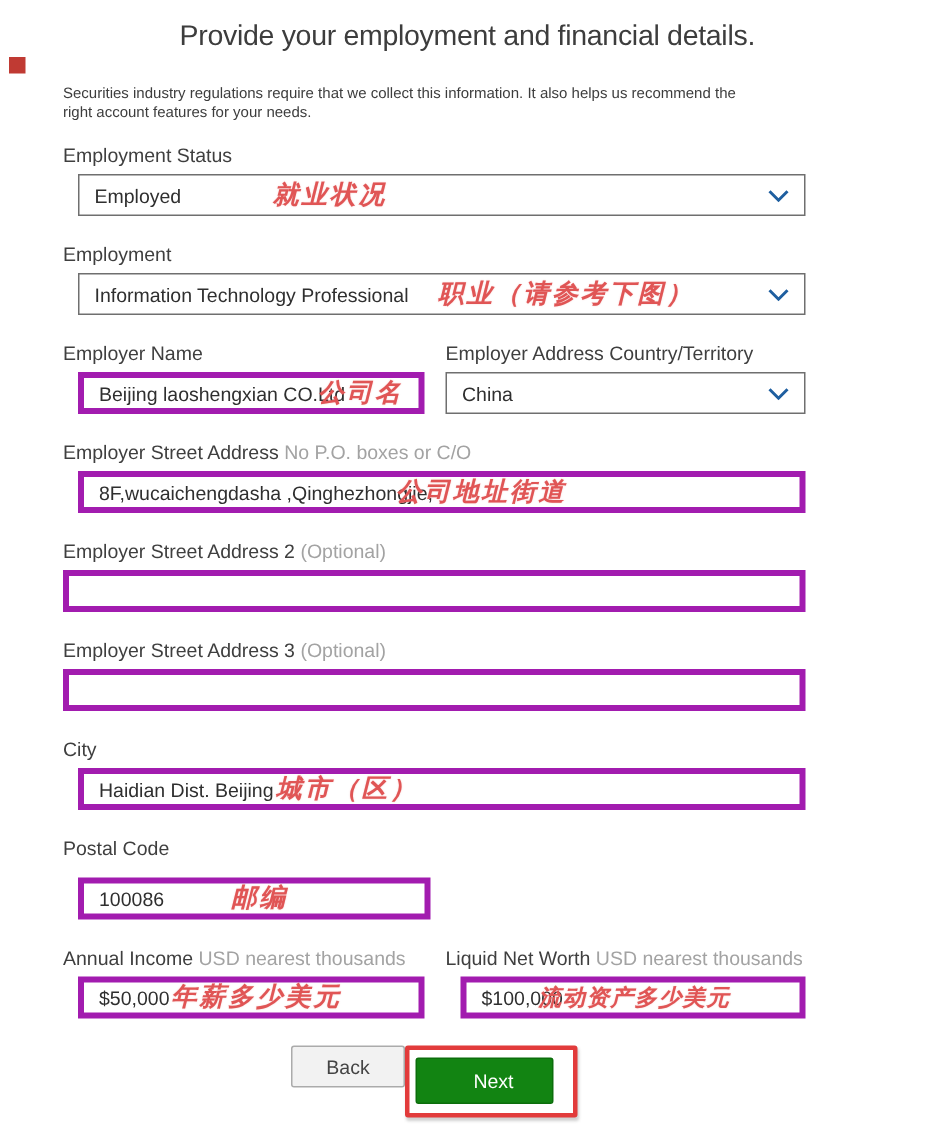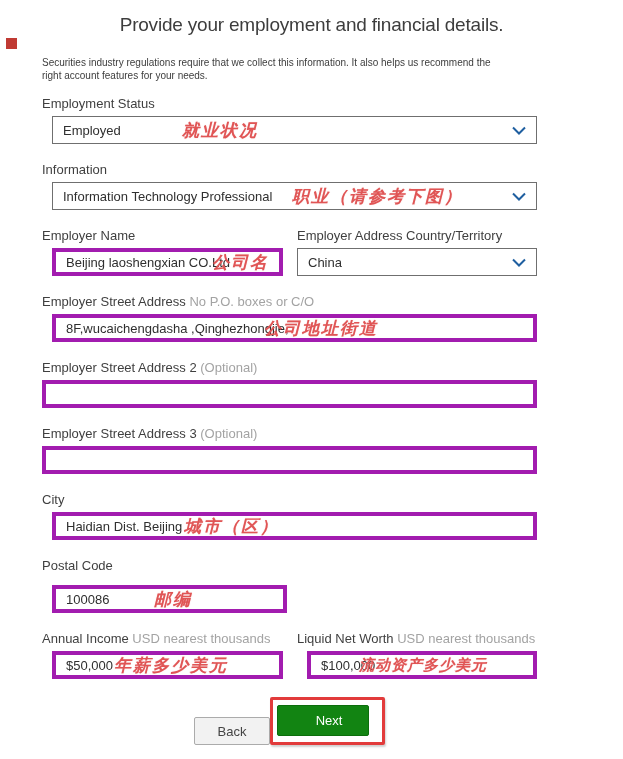--- a/index.html
+++ b/index.html
@@ -39,21 +39,21 @@
   .two-col { display:flex; justify-content:space-between; }
   .col-left  { width:241px; }
   .col-right { width:240px; }
   .annotation {
     position:absolute; top:3px; font-size:17px; line-height:22px;
     color:#e05555; font-weight:bold; font-style:italic;
     font-family:"DejaVu Serif", serif; letter-spacing:2px; white-space:nowrap;
     pointer-events:none; text-shadow:0 0 1px rgba(224,85,85,.35);
   }
   .buttons-row {
-    display:flex; align-items:flex-end; justify-content:center;
+    display:flex; align-items:flex-start; justify-content:center;
     margin-top:7px; 
   }
   .back-btn {
     width:76px; height:28px; background:#f2f2f2; border:1px solid #ababab;
     font-family:"Liberation Sans", sans-serif; font-size:13px; color:#444;
     border-radius:2px; cursor:pointer;
   }
   .next-highlight {
     border:3px solid #e23b3b; padding:5px 13px 6px 4px; background:#fff;
     box-shadow:1px 2px 2px rgba(150,150,150,.45); border-radius:2px;
@@ -84,21 +84,21 @@
           <svg width="14" height="9" viewBox="0 0 14 9">
               <path d="M1 1.5 L7 7.5 L13 1.5" fill="none" stroke="#1f5fa0" stroke-width="2"></path>
             </svg>
         </span>
       </div>
       <span class="annotation" style="left:140px;">就业状况</span>
     </div>
   </div>
 
   <div class="group">
-    <div class="label-row">Information</div>
+    <div class="label-row">Employment</div>
     <div class="control-wrap">
       <div class="select">
         <span>Information Technology Professional</span>
         <span class="chev">
           <svg width="14" height="9" viewBox="0 0 14 9">
               <path d="M1 1.5 L7 7.5 L13 1.5" fill="none" stroke="#1f5fa0" stroke-width="2"></path>
             </svg>
         </span>
       </div>
       <span class="annotation" style="left:250px;">职业（请参考下图）</span>

